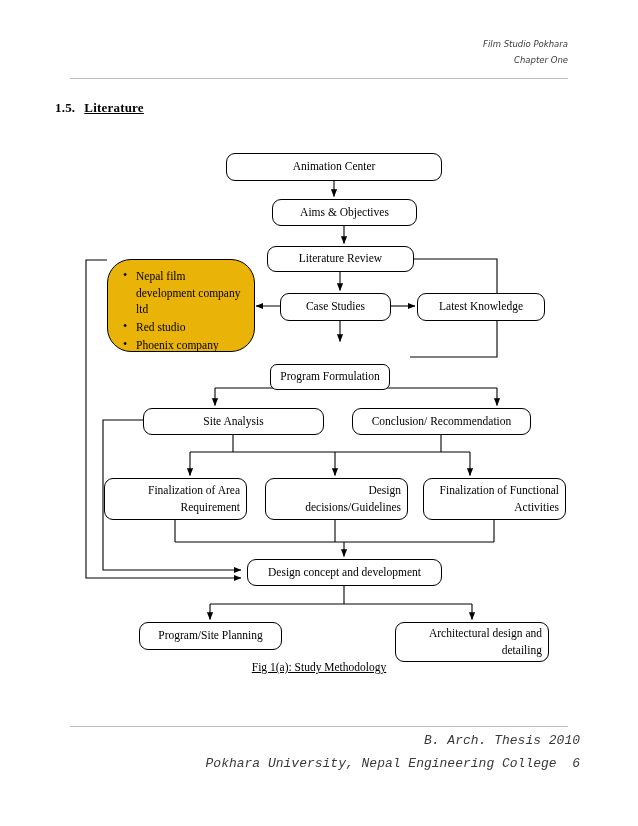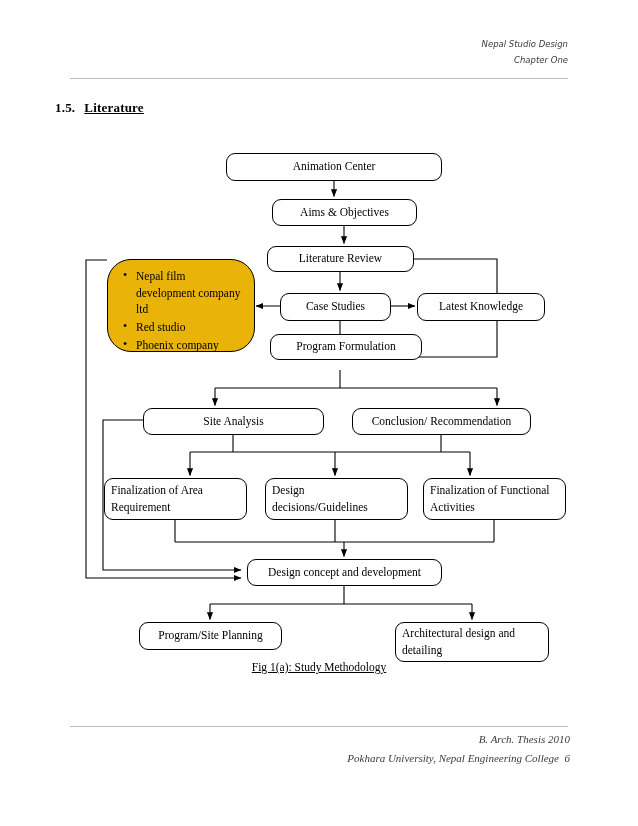--- a/index.html
+++ b/index.html
@@ -38,25 +38,25 @@
     right: 70px;
     height: 1px;
     background: #bdbdbd;
   }
   .rule-top { top: 78px; }
   .rule-bottom { top: 726px; }
 
   .footer-block {
     position: absolute;
     top: 730px;
-    right: 68px;
+    right: 58px;
     text-align: right;
-    font-family: Liberation Serif, serif;
+    font-family: Liberation Mono, monospace;
     font-style: italic;
-    font-size: 11px;
+    font-size: 13px;
     color: #3a3a3a;
     line-height: 1.75;
   }
   .footer-line { white-space: pre; }
 
   
   .section-heading {
     position: absolute;
     left: 55px;
     top: 100px;
@@ -77,21 +77,21 @@
   }
   .node {
     position: absolute;
     box-sizing: border-box;
     border: 1px solid #000;
     border-radius: 9px;
     background: #fff;
     display: flex;
     align-items: center;
     justify-content: center;
-    text-align: left;
+    text-align: right;
     font-size: 11.5px;
     line-height: 1.35;
     padding: 2px 6px;
     z-index: 3;
   }
   .node.two-line { line-height: 1.45; }
 
   .list-node {
     position: absolute;
     box-sizing: border-box;
@@ -130,21 +130,21 @@
     z-index: 4;
   }
   .caption span { text-decoration: underline; }
 </style>
 </head>
 <body>
 
 <div class="page">
 
   <div class="header-block">
-    <div>Nepal Studio Design</div>
+    <div>Film Studio Pokhara</div>
     <div>Chapter One</div>
   </div>
   <div class="rule rule-top"></div>
 
   <div class="section-heading">
     <span class="num">1.5.</span><span class="title">Literature</span>
   </div>
 
   <svg id="diagram" viewBox="0 0 638 826" xmlns="http://www.w3.org/2000/svg">
     <defs>
@@ -212,21 +212,21 @@
   </div>
 
   <div class="node" style="left:280px; top:293px; width:111px; height:28px;">
     <span>Case Studies</span>
   </div>
 
   <div class="node" style="left:417px; top:293px; width:128px; height:28px;">
     <span>Latest Knowledge</span>
   </div>
 
-  <div class="node" style="left:270px; top:334px; width:152px; height:26px;">
+  <div class="node" style="left:270px; top:364px; width:120px; height:26px;border-radius:7px;">
     <span>Program Formulation</span>
   </div>
 
   <div class="list-node" style="left:107px; top:259px; width:148px; height:93px;">
     <ul>
       <li>Nepal film development company ltd</li>
       <li>Red studio</li>
       <li>Phoenix company</li>
     </ul>
   </div>

